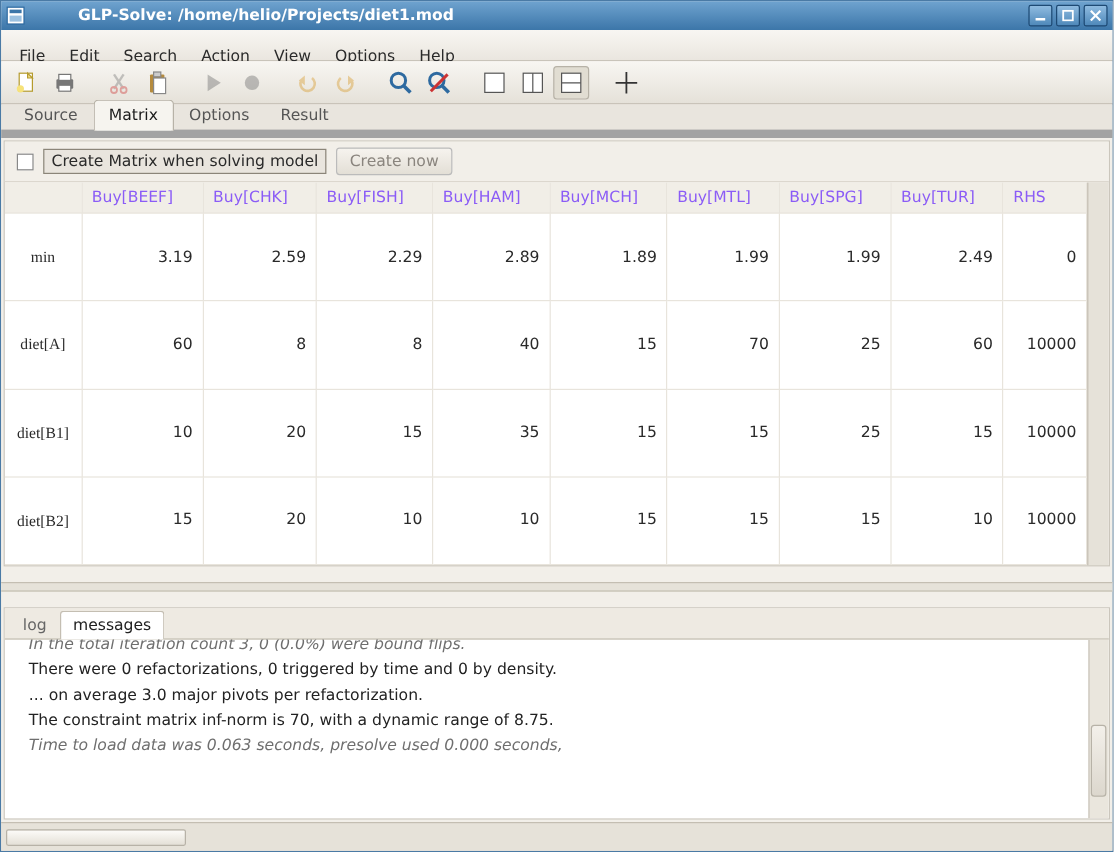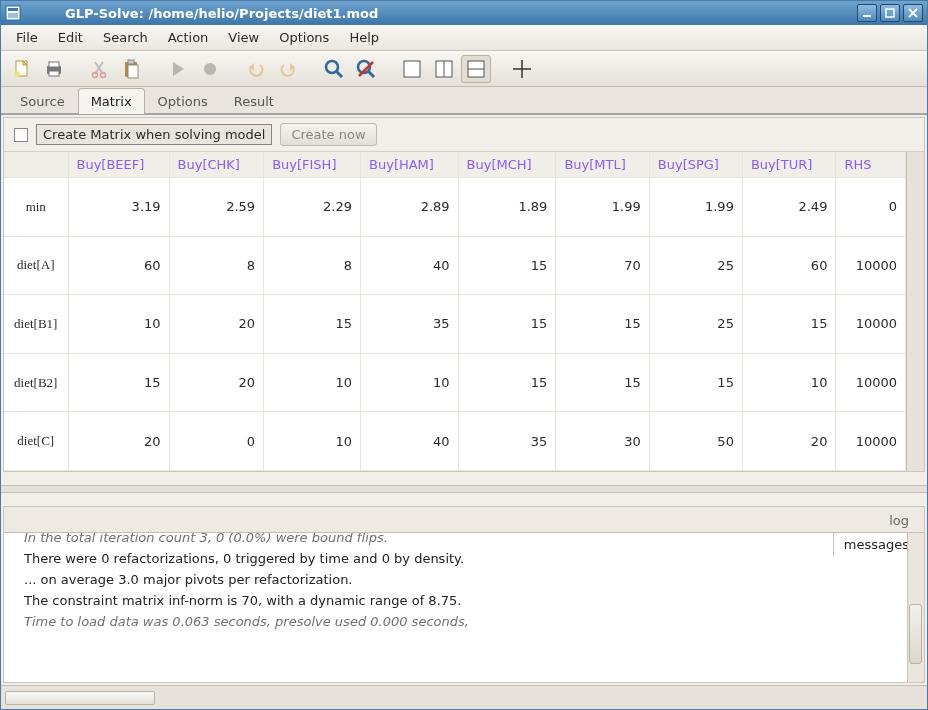--- a/index.html
+++ b/index.html
@@ -29,21 +29,21 @@
   font-weight: bold;
   font-size: 13px;
   padding: 0 4px;
 }
 .titlebar .wctl { width: 20px; height: 18px; border:1px solid #1e4a74; background: linear-gradient(#8fbbe0,#4f89ba); margin-left:3px; display:flex;align-items:center;justify-content:center; color:#fff; font-size:11px; border-radius:2px;}
 .titlebar .wctl svg { display:block; }
 .menubar {
   height: 26px;
   background: linear-gradient(#f8f6f2, #eae6df);
   display: flex;
-  align-items: center;
+  align-items: flex-start;
   padding: 12px 6px;
   gap: 2px;
   border-bottom:1px solid #c9c4ba;
 }
 .menubar .menu { padding: 3px 9px; border-radius:3px; cursor:default; }
 .toolbar {
   height: 36px;
   background: linear-gradient(#f8f6f2, #e5e1d9);
   border-bottom:1px solid #c0baae;
   display:flex;
@@ -52,21 +52,21 @@
   gap: 2px;
 }
 .tbtn { width:30px; height:28px; display:flex;align-items:center;justify-content:center; border:1px solid transparent; border-radius:3px; }
 .tsep { width:12px; }
 .tabbar {
   height: 28px;
   background: #e9e5de;
   display:flex;
   align-items:flex-end;
   padding: 0 6px;
-  border-bottom:2px solid #a3a3a3;
+  border-bottom:7px solid #a3a3a3;
 }
 .tab {
   padding: 5px 12px;
   color:#555;
   border:1px solid transparent;
   border-bottom:none;
   position:relative;
   top:1px;
 }
 .tab.active {
@@ -120,21 +120,21 @@
 .splitter { height:8px; background:#e6e2d9; border-top:1px solid #c4beb2; border-bottom:1px solid #c4beb2; }
 .bottompanel {
   flex:1;
   display:flex;
   flex-direction:column;
   margin:2px;
   border:1px solid #cbc6bc;
   background:#fff;
   min-height:0;
 }
-.bottomtabs { height:26px; background:#eeeae2; display:flex; align-items:flex-end; padding:0 4px; border-bottom:1px solid #c4beb2;flex-direction:column; }
+.bottomtabs { height:26px; background:#eeeae2; display:flex; align-items:flex-end; padding:0 4px; border-bottom:1px solid #c4beb2; }
 .btab { padding:4px 10px; color:#666; border:1px solid transparent; border-bottom:none; position:relative; top:1px;}
 .btab.active { background:#fff; border-color:#c4beb2; border-radius:3px 3px 0 0; color:#222;}
 .logbody { flex:1; overflow:hidden; padding:4px 20px; font-size:13px; line-height:21px; color:#222; position:relative;}
 .logbody .line { white-space:nowrap; }
 .logbody .cut { color:#555; opacity:0.85;font-style:italic; }
 .logvscroll { position:absolute; right:0; top:0; bottom:0; width:17px; background:#eae6dd; border-left:1px solid #c9c4ba; }
 .logthumb { position:absolute; right:2px; width:13px; height:60px; bottom:18px; background:linear-gradient(#f3f0ea,#dcd7cd); border:1px solid #b7b2a7; border-radius:3px;}
 .statusbar { height:24px; background:#e6e2d9; border-top:1px solid #c4beb2; display:flex; align-items:center; padding:0 4px;}
 .progress { width:150px; height:14px; background:linear-gradient(#fcfbf8,#e4e0d7); border:1px solid #b7b2a7; border-radius:2px;}
 .title-center { flex:1; text-align:left; padding-left:40px;}
@@ -349,32 +349,20 @@
                 <td>15</td>
                 <td>20</td>
                 <td>10</td>
                 <td>10</td>
                 <td>15</td>
                 <td>15</td>
                 <td>15</td>
                 <td>10</td>
                 <td>10000</td>
               </tr>
-              <tr>
-                <td class="rowhead">diet[C]</td>
-                <td>20</td>
-                <td>0</td>
-                <td>10</td>
-                <td>40</td>
-                <td>35</td>
-                <td>30</td>
-                <td>50</td>
-                <td>20</td>
-                <td>10000</td>
-              </tr>
             </tbody>
         </table>
         <div class="vscroll"></div>
       </div>
     </div>
 
     <div class="splitter"></div>
 
     <div class="bottompanel">
       <div class="bottomtabs">

